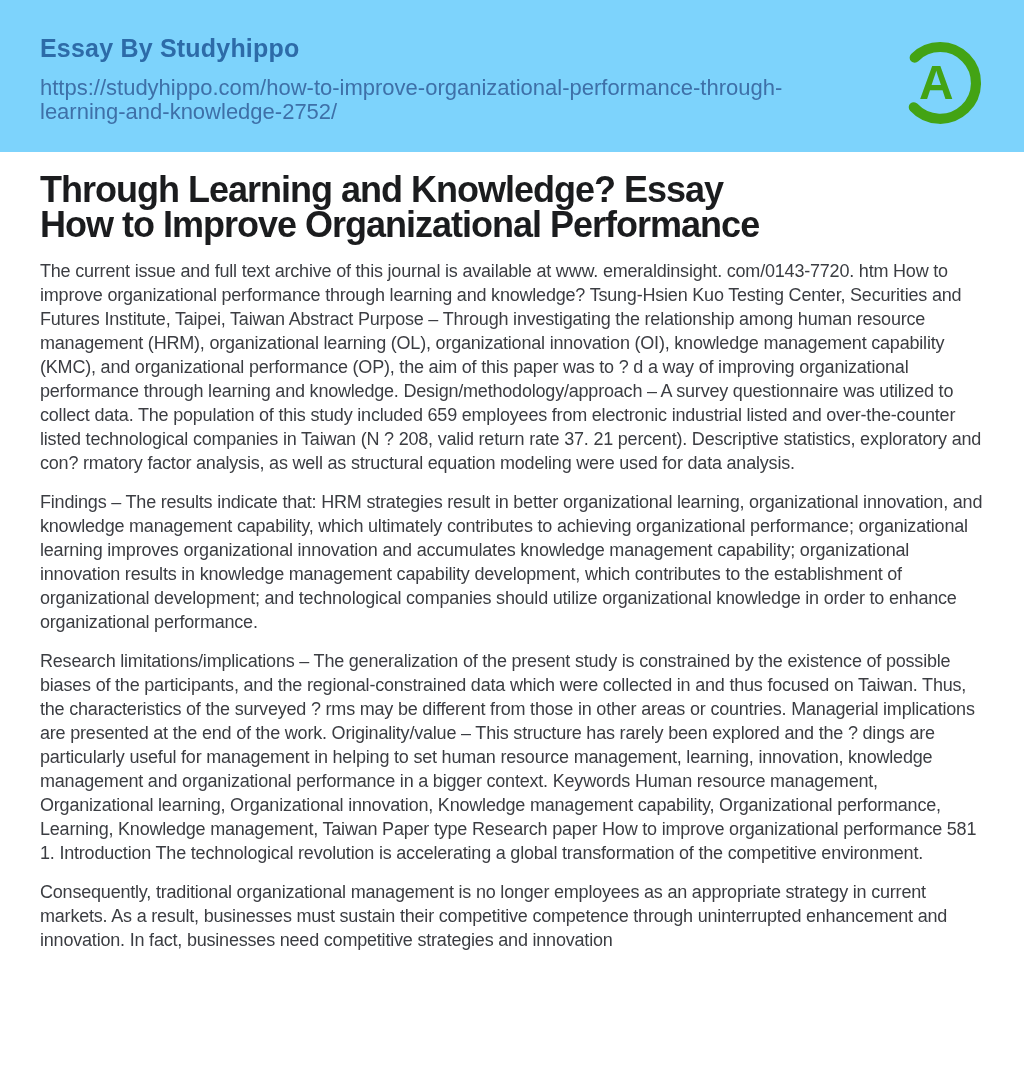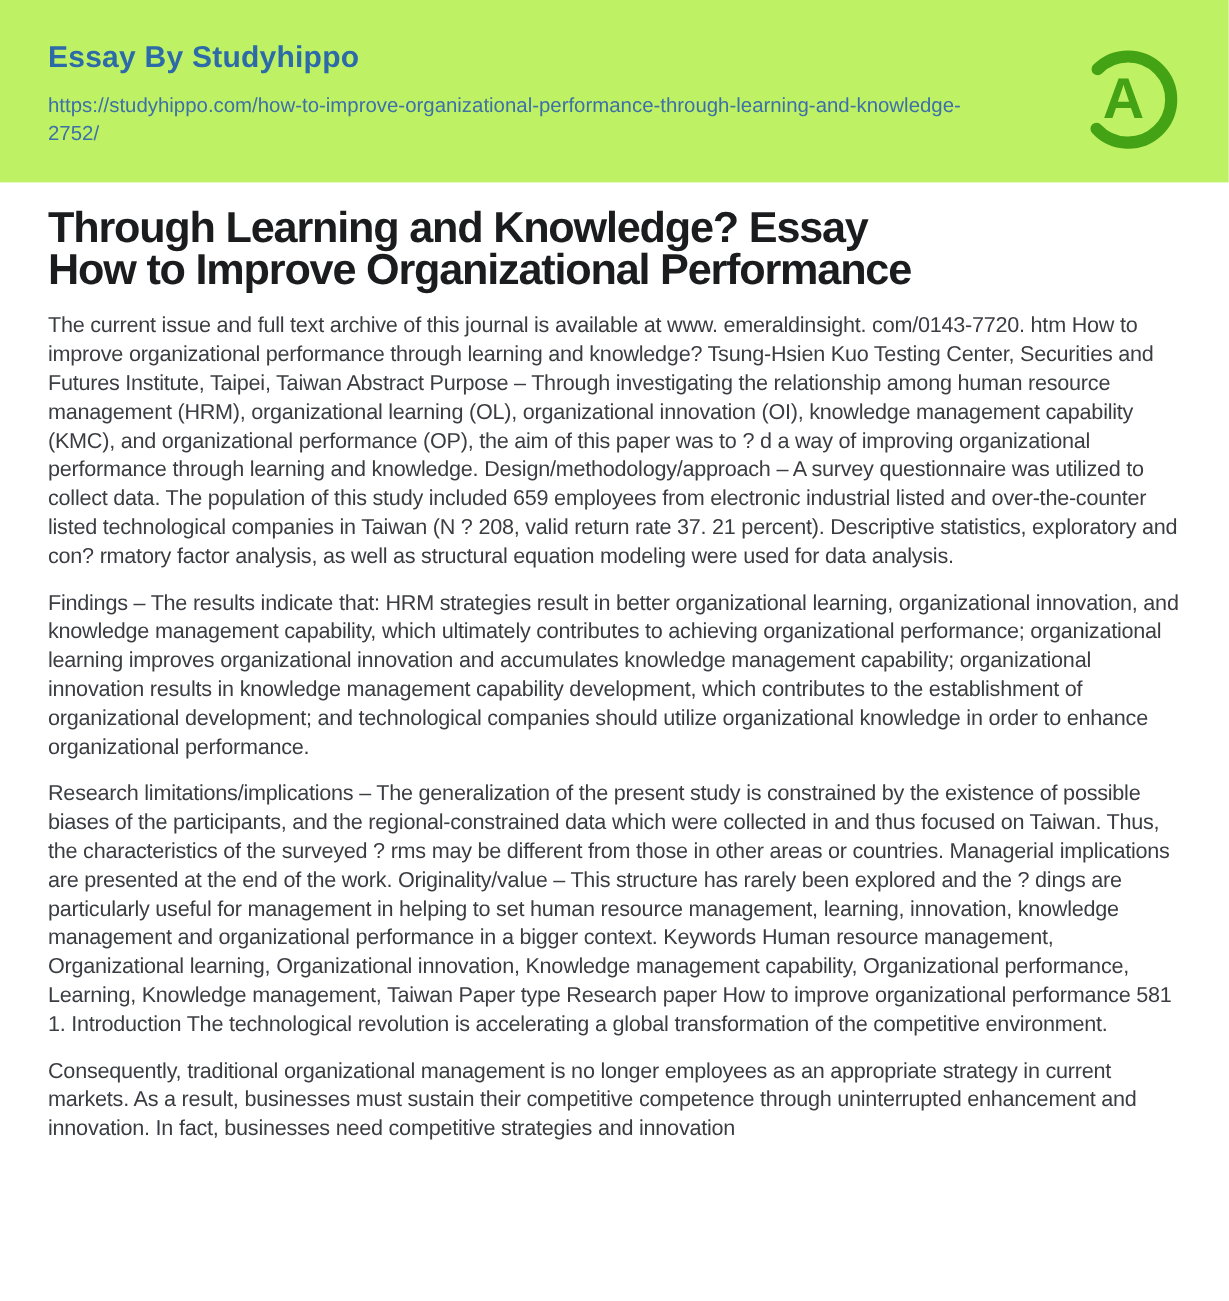--- a/index.html
+++ b/index.html
@@ -7,37 +7,37 @@
     width: 1024px;
     background: #ffffff;
     font-family: "Liberation Sans", sans-serif;
   }
   body { min-height: 1084px; }
 
   
   .page-header {
     width: 100%;
     height: 152px;
-    background: #bef264;
+    background: #7dd3fc;
     padding: 34px 38px 0 40px;
     display: flex;
     justify-content: space-between;
     align-items: flex-start;
   }
   .header-text { max-width: 800px; }
   .site-title {
     font-size: 25px;
     font-weight: bold;
     color: #2d6ba8;
     letter-spacing: 0.2px;
     margin-bottom: 13px;
   }
   .page-url {
     display: block;
-    font-size: 17px;
+    font-size: 22px;
     line-height: 24px;
     color: #3e70a8;
     text-decoration: none;
     word-break: break-word;
     max-width: 780px;
   }
   .logo-wrap {
     width: 92px;
     height: 92px;
     flex: 0 0 auto;

